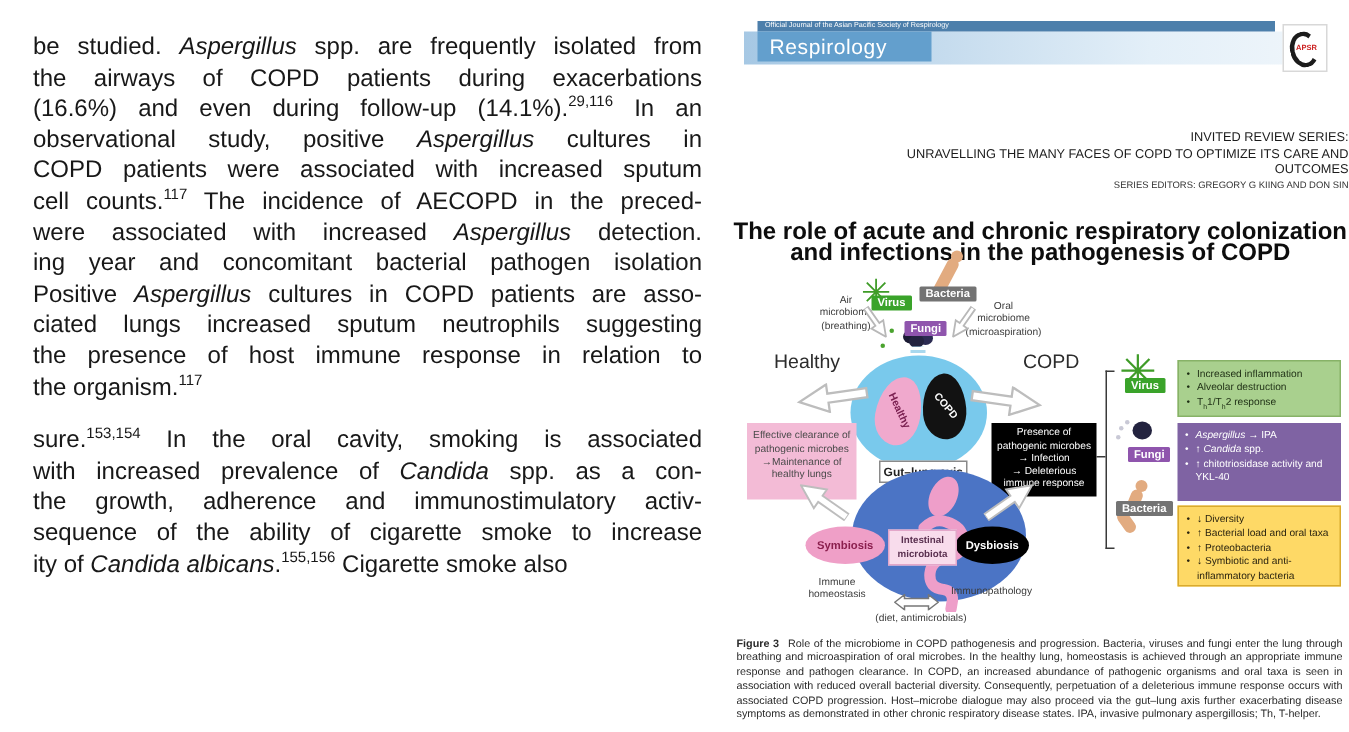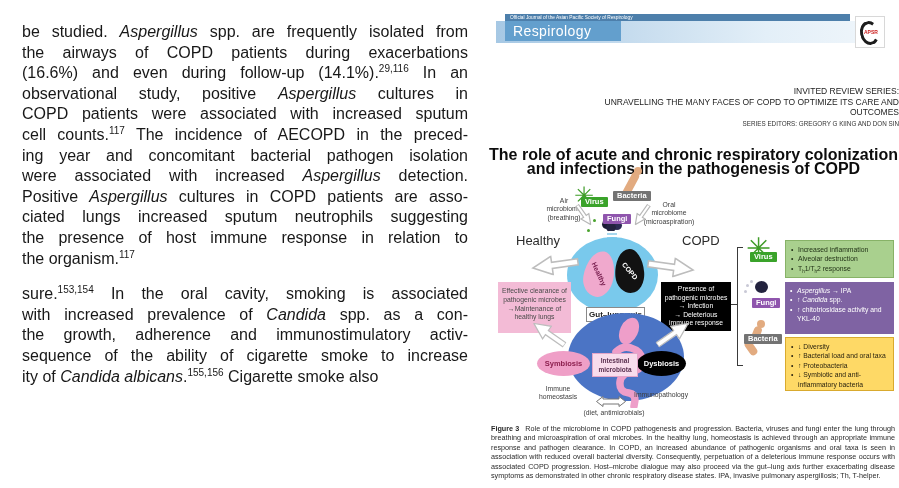--- a/index.html
+++ b/index.html
@@ -99,22 +99,22 @@
 <body>
 
 <div class="left-col">
     <div class="para">
       <div class="line">be studied. <i>Aspergillus</i> spp. are frequently isolated from</div>
       <div class="line">the airways of COPD patients during exacerbations</div>
       <div class="line">(16.6%) and even during follow-up (14.1%).<sup>29,116</sup> In an</div>
       <div class="line">observational study, positive <i>Aspergillus</i> cultures in</div>
       <div class="line">COPD patients were associated with increased sputum</div>
       <div class="line">cell counts.<sup>117</sup> The incidence of AECOPD in the preced-</div>
+      <div class="line">were associated with increased <i>Aspergillus</i> detection.</div>
       <div class="line">ing year and concomitant bacterial pathogen isolation</div>
-      <div class="line">were associated with increased <i>Aspergillus</i> detection.</div>
       <div class="line">Positive <i>Aspergillus</i> cultures in COPD patients are asso-</div>
       <div class="line">ciated lungs increased sputum neutrophils suggesting</div>
       <div class="line">the presence of host immune response in relation to</div>
       <div class="line parlast">the organism.<sup>117</sup></div>
     </div>
     <div class="para">
       <div class="line">sure.<sup>153,154</sup> In the oral cavity, smoking is associated</div>
       <div class="line">with increased prevalence of <i>Candida</i> spp. as a con-</div>
       <div class="line">the growth, adherence and immunostimulatory activ-</div>
       <div class="line">sequence of the ability of cigarette smoke to increase</div>

